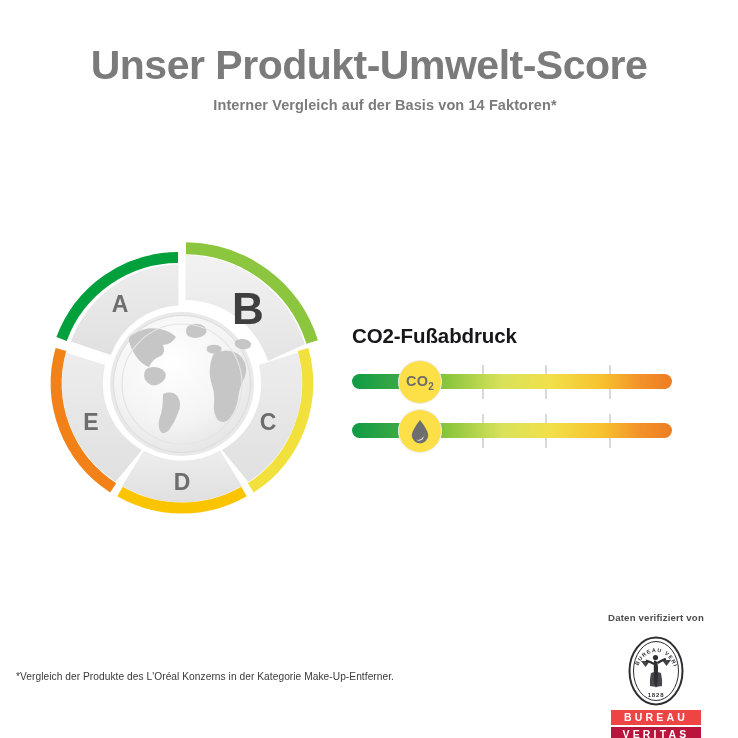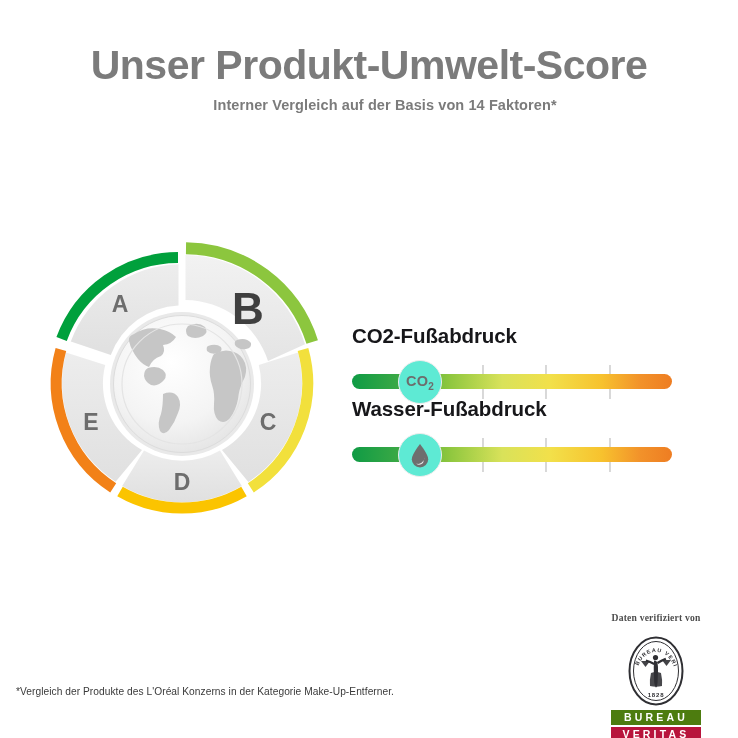--- a/index.html
+++ b/index.html
@@ -41,51 +41,51 @@
   .fp{position:absolute;left:352px;}
   .fp-title{
     font-size:20.5px;font-weight:bold;color:#17171a;
     letter-spacing:-0.1px;white-space:nowrap;
   }
   .bar-wrap{position:relative;width:320px;height:44px;margin-top:12px;}
   .bar-wrap svg{display:block;}
   .marker{
     position:absolute;top:0px;left:46px;
     width:44px;height:44px;border-radius:50%;
-    background:#5eead4;border:1.4px solid #ededed;
+    background:#fde047;border:1.4px solid #ededed;
     box-sizing:border-box;
     display:flex;align-items:center;justify-content:center;
   }
   .marker .co2txt{
     font-size:14.5px;font-weight:bold;color:#6d6d6d;letter-spacing:0.2px;
   }
   .marker .co2txt sub{font-size:10px;}
 
   
   .footnote{
     position:absolute;left:16px;top:668px;width:580px;
     font-size:10.2px;color:#3a3a3a;line-height:1.82;
     letter-spacing:0.05px;
   }
-  .footnote div{white-space:nowrap;margin-top:15px;}
+  .footnote div{white-space:nowrap;}
 
   
   .verifier{position:absolute;left:586px;top:612px;width:140px;text-align:center;}
   .verifier-label{
-    font-size:9.6px;font-weight:bold;color:#4d4d4d;letter-spacing:0.2px;font-family:Liberation Serif, serif;
+    font-size:9.6px;font-weight:bold;color:#4d4d4d;letter-spacing:0.2px;
   }
   .bv-logo{margin-top:12px;display:flex;flex-direction:column;align-items:center;}
   .bv-oval{width:58px;height:72px;}
   .bv-words{margin-top:3px;width:90px;}
   .bv-word{
     height:15px;line-height:15px;text-align:center;
     font-size:10.5px;font-weight:bold;letter-spacing:3.2px;
     color:#ffffff;
   }
-  .bv-word.top{background:#4d7c0f;}
+  .bv-word.top{background:#ef4444;}
   .bv-word.bot{background:#b8143c;margin-top:1.5px;}
 </style>
 </head>
 <body>
 
 <div class="page">
 
   <div class="title">Unser Produkt-Umwelt-Score</div>
   <div class="subtitle">Interner Vergleich auf der Basis von 14 Faktoren*</div>
 
@@ -211,21 +211,20 @@
         </g>
         <rect x="0" y="14" width="320" height="15" rx="7.5" fill="url(#gradCO2)"></rect>
       </svg>
       <div class="marker">
         <span class="co2txt"><span>CO</span><sub>2</sub></span>
       </div>
     </div>
   </div>
 
   <div class="fp" style="top:397px;">
-    <div class="fp-title">Wasser-Fußabdruck</div>
     <div class="bar-wrap">
       <svg width="320" height="44" viewBox="0 0 320 44" xmlns="http://www.w3.org/2000/svg">
         <defs>
           <linearGradient id="gradH2O" x1="0" y1="0" x2="1" y2="0">
             <stop offset="0%" stop-color="#0f9b45"></stop>
             <stop offset="16%" stop-color="#3faa45"></stop>
             <stop offset="30%" stop-color="#8cc63e"></stop>
             <stop offset="47%" stop-color="#d9e25a"></stop>
             <stop offset="62%" stop-color="#f2e04a"></stop>
             <stop offset="78%" stop-color="#f7c22e"></stop>

